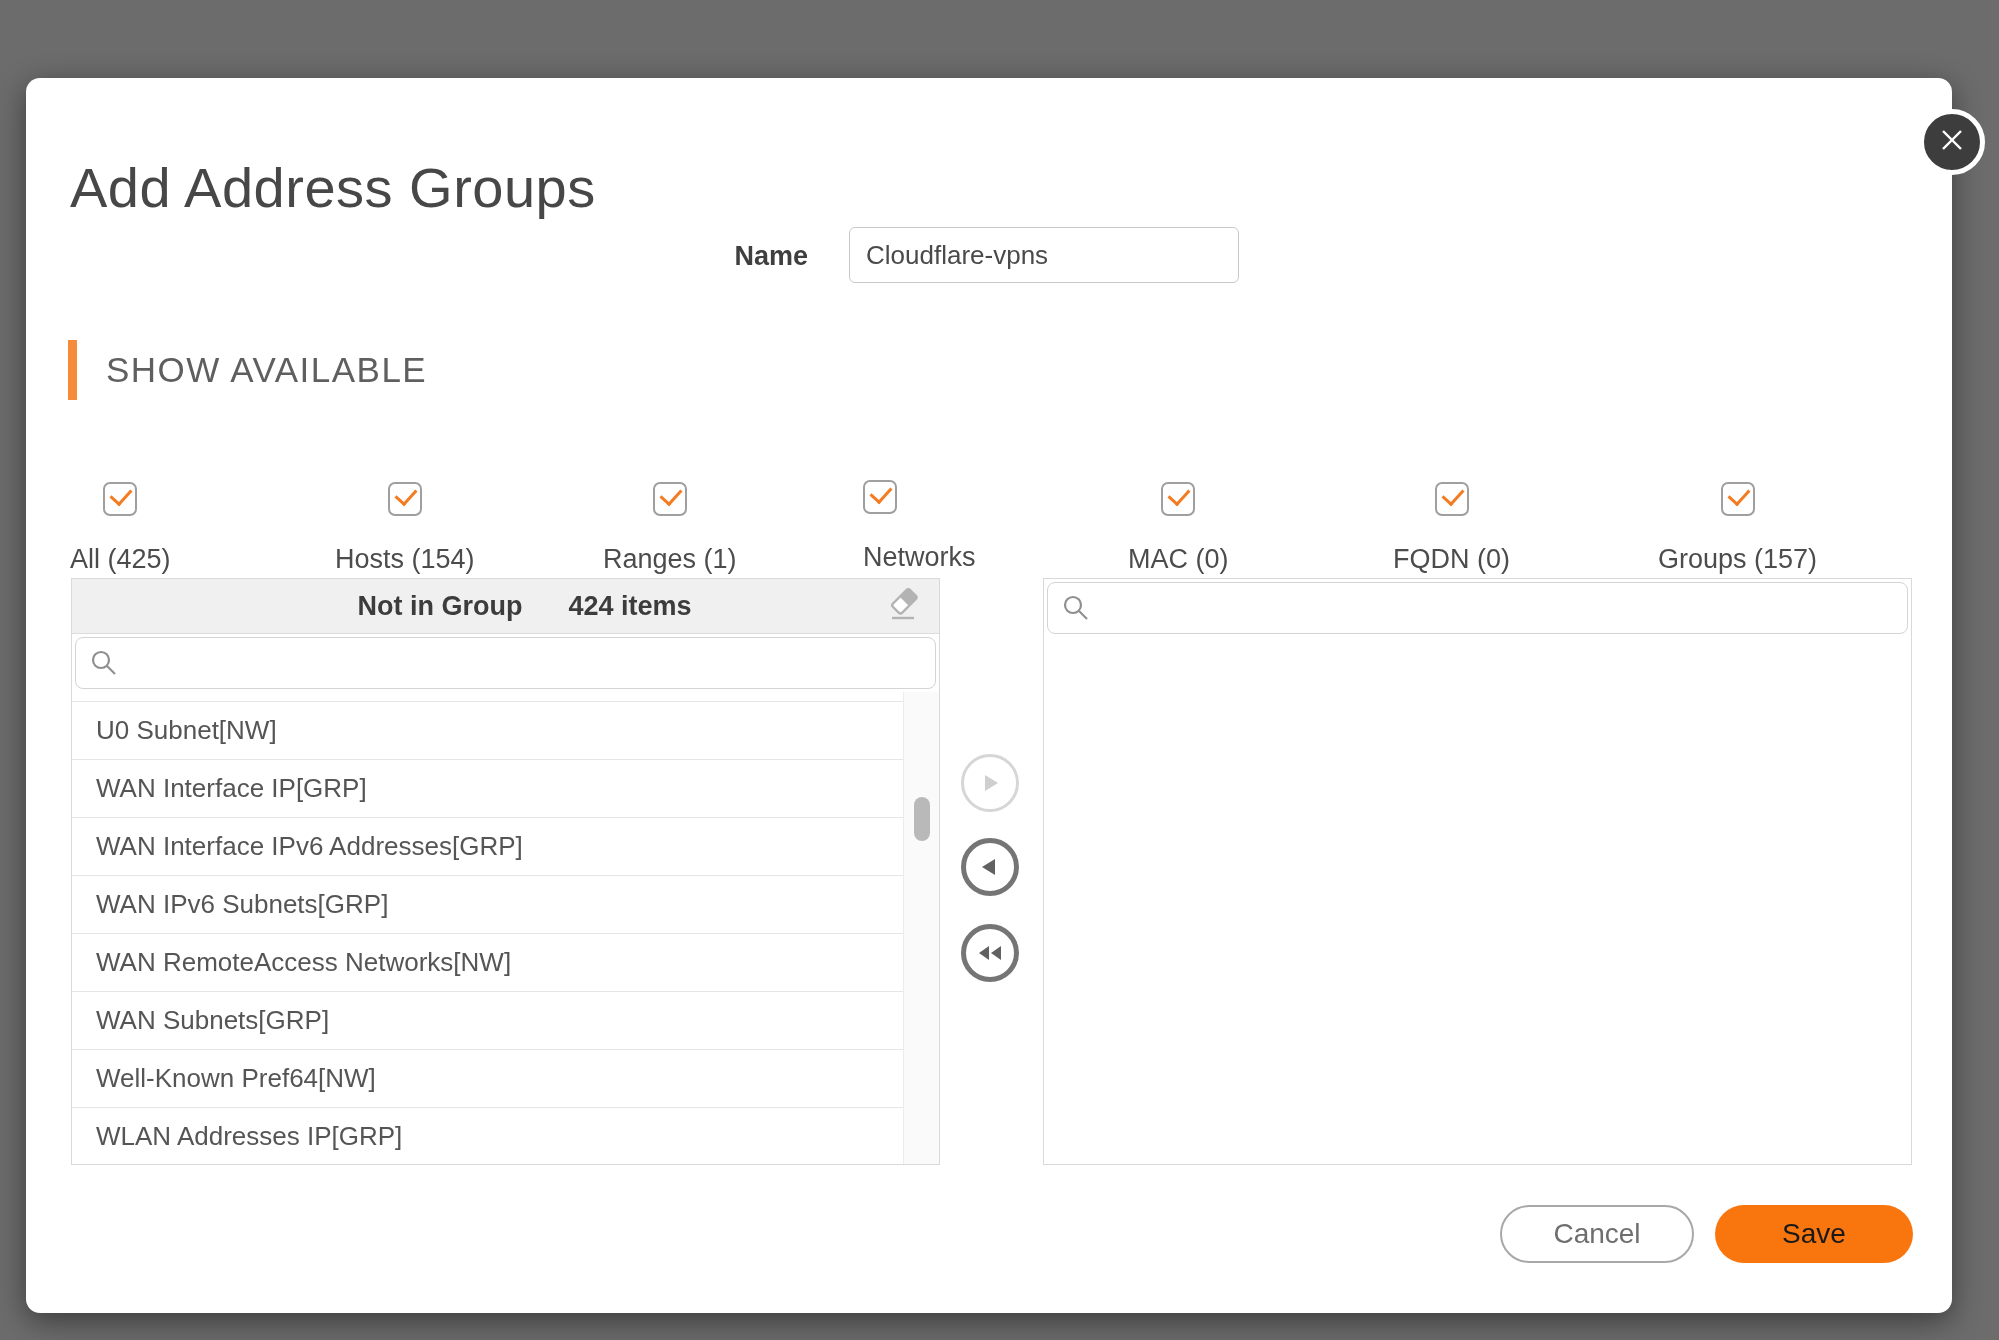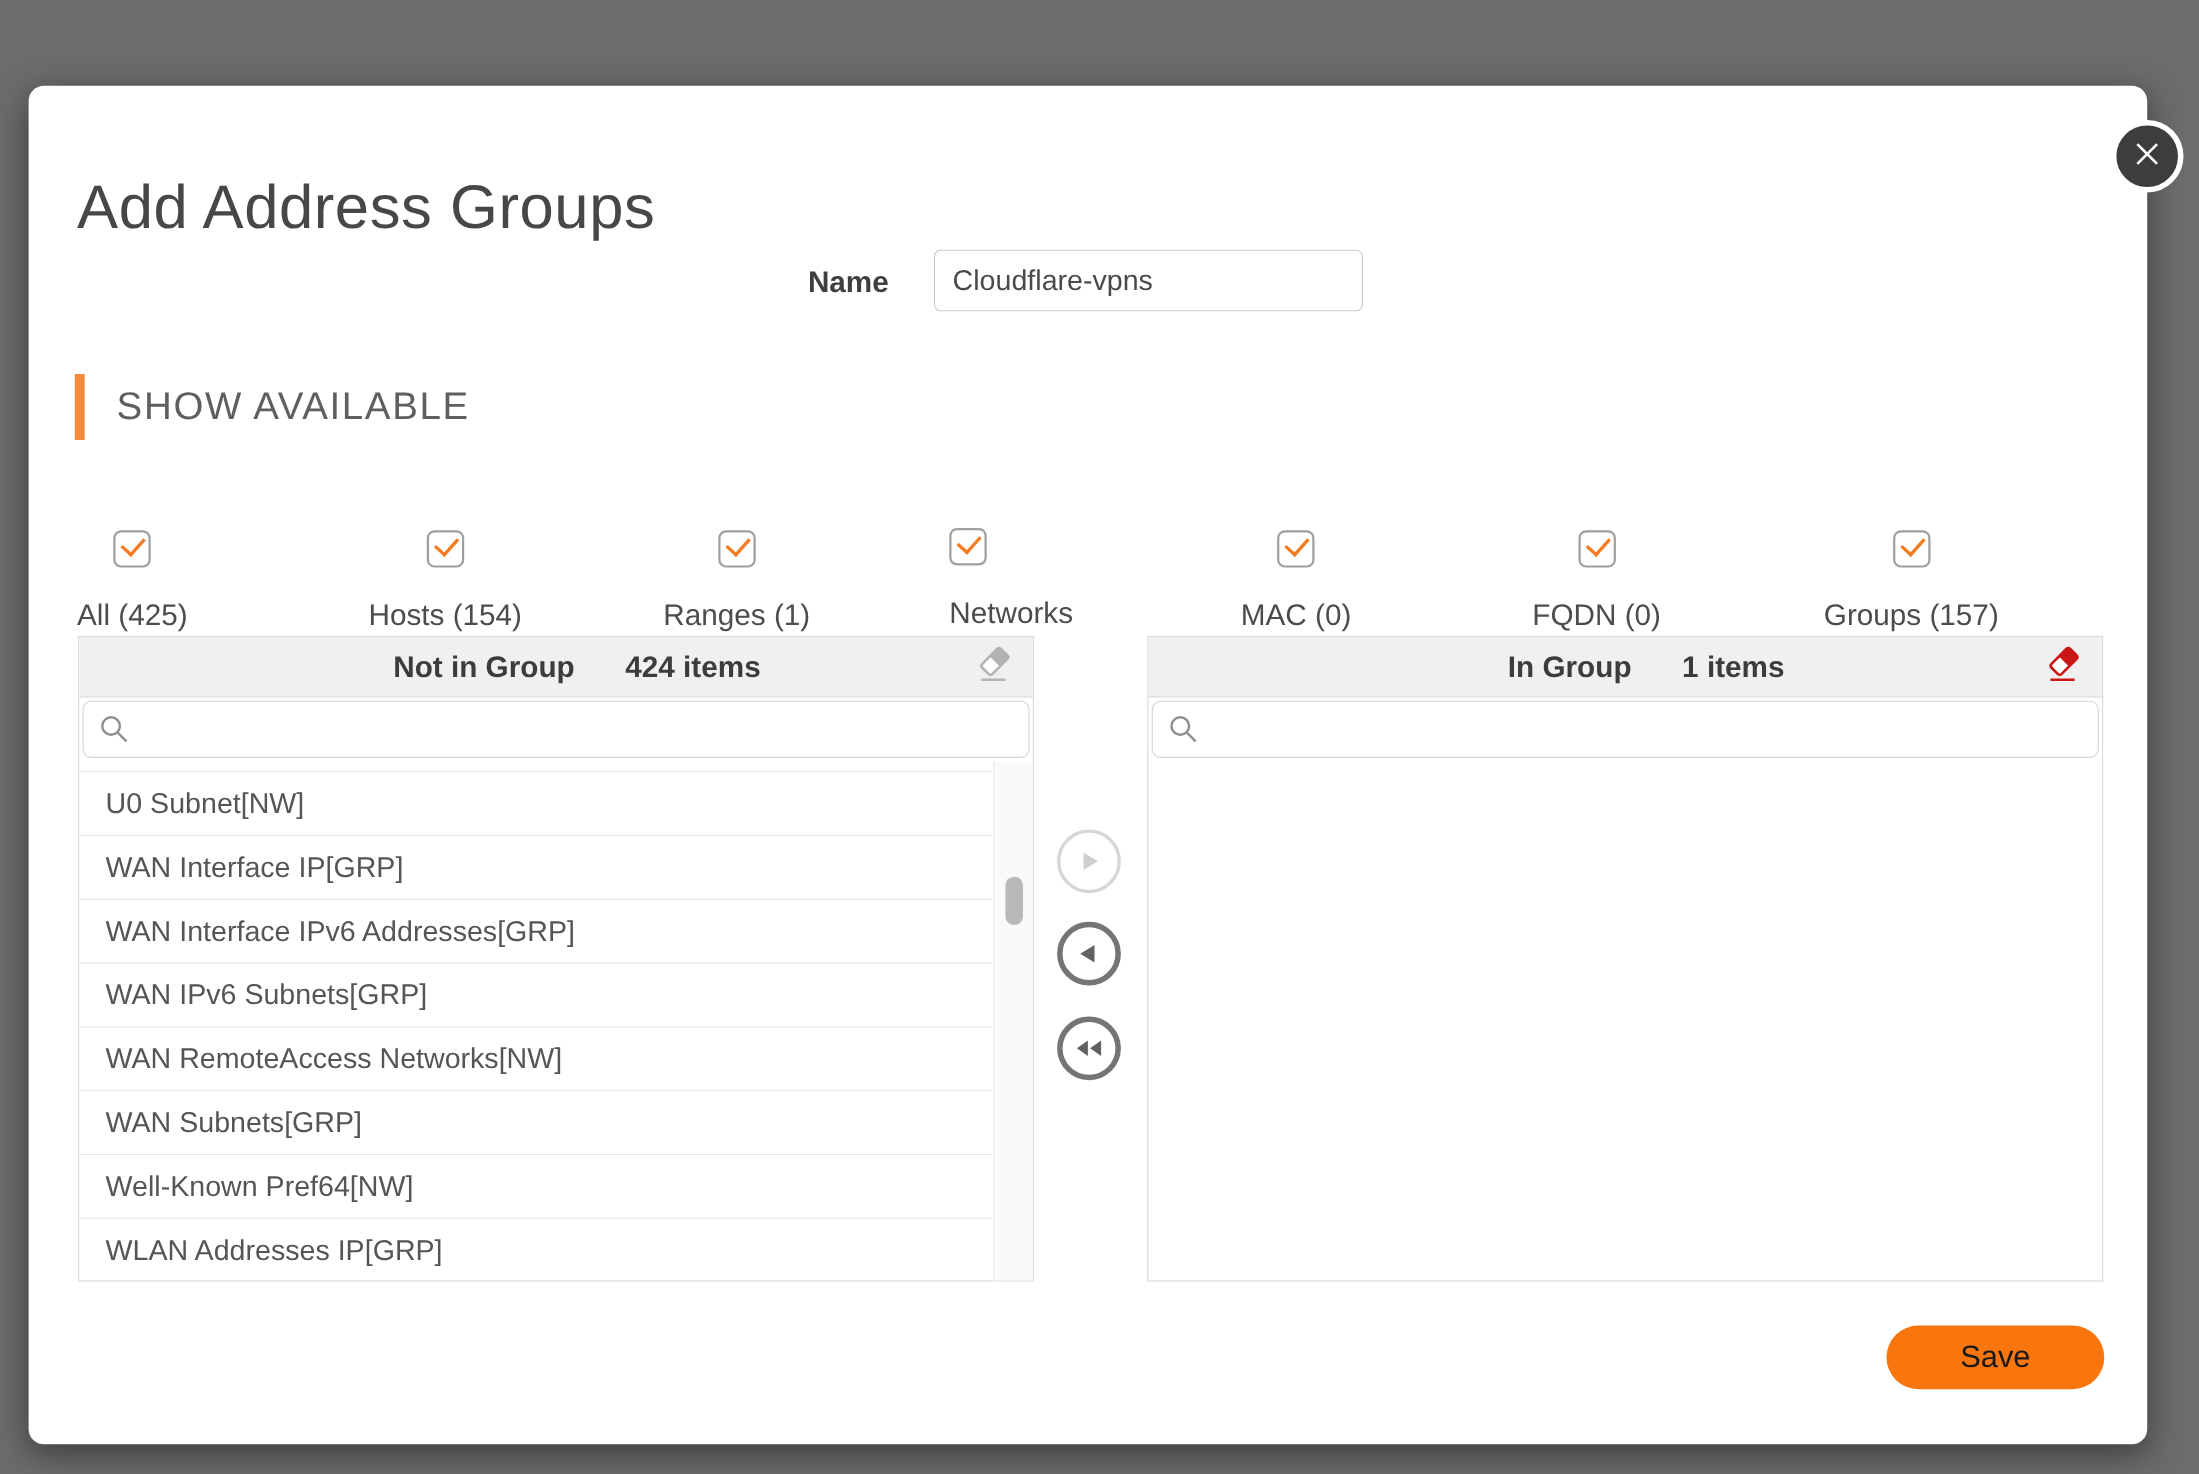--- a/index.html
+++ b/index.html
@@ -169,41 +169,29 @@
       </svg>
     </div>
     <div class="xfer xfer-all-left active">
       <svg width="30" height="24" viewBox="0 0 30 24">
         <polygon points="14,5 4,12 14,19" fill="currentColor"></polygon>
         <polygon points="26,5 16,12 26,19" fill="currentColor"></polygon>
       </svg>
     </div>
 
     <div class="panel right">
-      <div class="panel-header">
-        <span class="panel-title">In Group</span>
-        <span class="panel-count">1 items</span>
-        <span class="eraser-btn eraser-red">
-          <svg width="38" height="38" viewBox="0 0 38 38">
-            <g transform="rotate(-45 19 15)">
-              <rect x="7" y="9" width="24" height="13" rx="2.5" fill="#ffffff" stroke="currentColor" stroke-width="2.4"></rect>
-              <path d="M19 9 h9.5 a2.5 2.5 0 0 1 2.5 2.5 v8 a2.5 2.5 0 0 1 -2.5 2.5 H19 Z" fill="currentColor"></path>
-            </g>
-            <line x1="7" y1="32" x2="29" y2="32" stroke="currentColor" stroke-width="2.4"></line>
-          </svg>
-        </span>
-      </div>
       <div class="search-row">
         <div class="search-box">
           <span class="search-icon">
             <svg width="30" height="30" viewBox="0 0 30 30">
               <circle cx="12" cy="12" r="8" fill="none" stroke="#8f8f8f" stroke-width="2.2"></circle>
               <line x1="18" y1="18" x2="26" y2="26" stroke="#8f8f8f" stroke-width="2.2"></line>
             </svg>
           </span>
           <input class="search-input" type="text" placeholder="" style="">
         </div>
       </div>
     </div>
 
+    <button class="btn btn-cancel">Cancel</button>
     <button class="btn btn-save">Save</button>
   </div>
 </div>
 
 </body></html>

